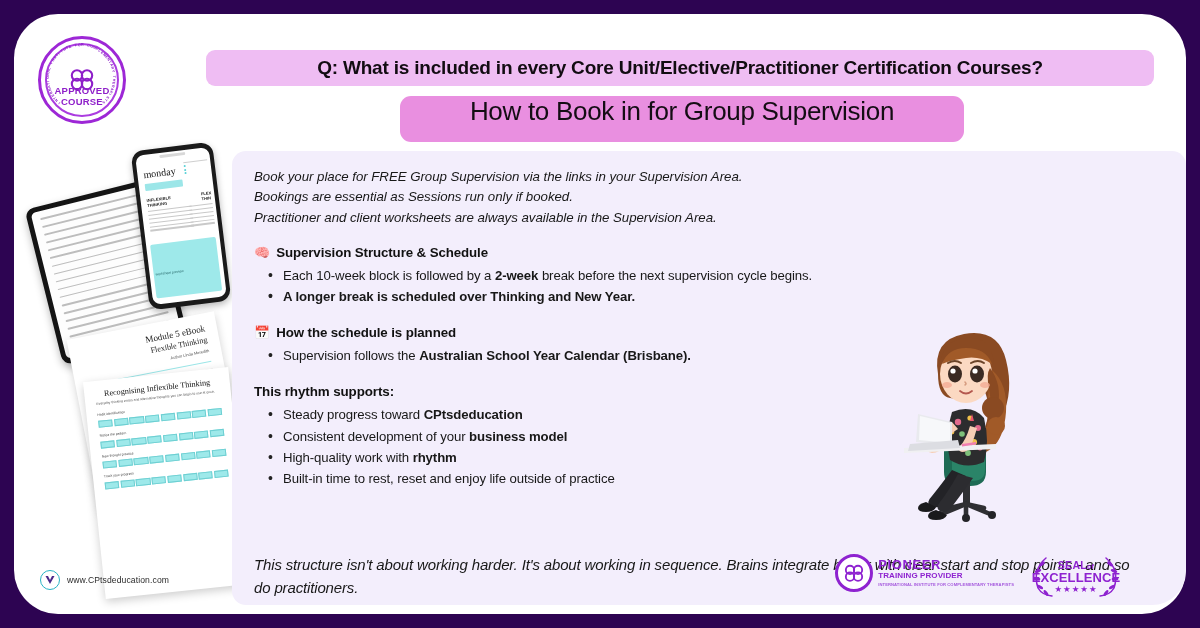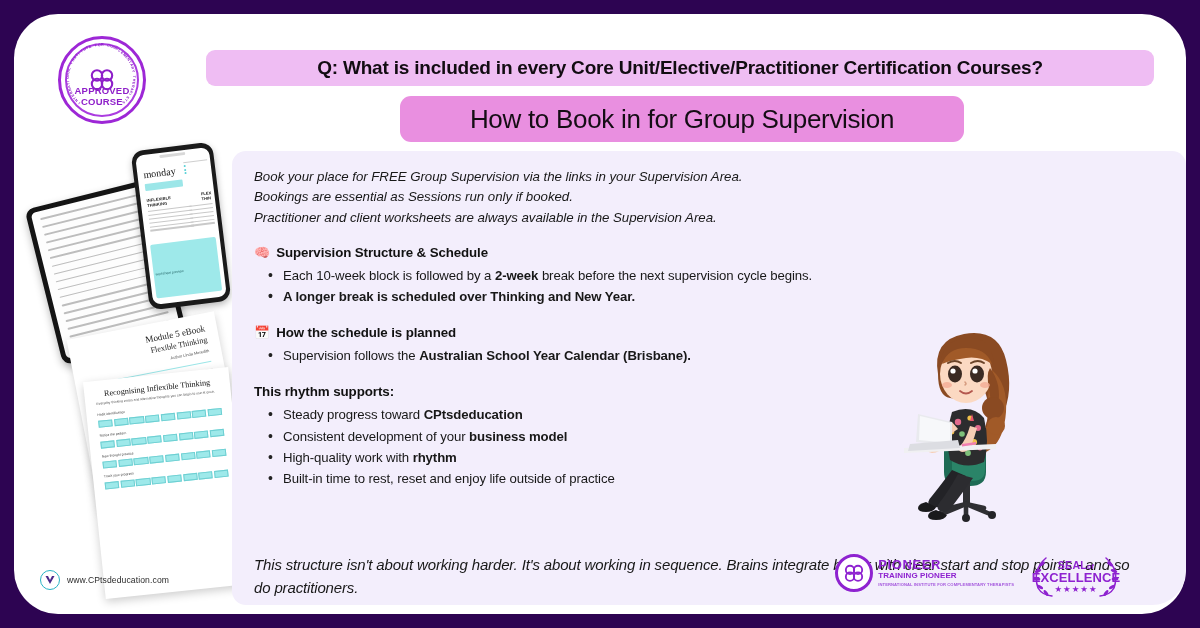--- a/index.html
+++ b/index.html
@@ -18,21 +18,21 @@
   #card {
     position: absolute;
     left: 14px; top: 14px; right: 14px; bottom: 14px;
     background: #ffffff;
     border-radius: 44px;
     overflow: hidden;
   }
 
   
   #approved-badge {
-    position: absolute; left: 44px; top: 22px;
+    position: absolute; left: 24px; top: 22px;
     width: 88px; height: 88px;
   }
   .seal-ring {
     position: absolute; inset: 0;
     border-radius: 50%;
     border: 3px solid #9d27d6;
     background: #ffffff;
   }
   .seal-ring2 {
     position: absolute; inset: 7px;
@@ -70,21 +70,21 @@
   }
   #question-text {
     font-size: 19px; font-weight: 700; color: #120c12;
     letter-spacing: -.2px; white-space: nowrap;
   }
   #subtitle-pill {
     position: absolute; left: 386px; top: 82px;
     width: 564px; height: 46px;
     background: #e98fe0;
     border-radius: 11px;
-    display: flex; align-items: center; justify-content: center;
+    display: flex; justify-content: center;
   }
   #subtitle-text {
     font-size: 26px; font-weight: 400; color: #140d14;
     letter-spacing: -.3px; white-space: nowrap;
   }
 
   
   #content-panel {
     position: absolute; left: 218px; top: 137px;
     width: 954px; height: 454px;
@@ -626,21 +626,21 @@
             <g fill="none" stroke="#8e22d0" stroke-width="2.3">
               <circle cx="10" cy="8.5" r="5.2"></circle>
               <circle cx="20" cy="8.5" r="5.2"></circle>
               <circle cx="10" cy="17" r="5.2"></circle>
               <circle cx="20" cy="17" r="5.2"></circle>
             </g>
           </svg>
         </div>
         <div id="pioneer-words">
           <div class="pio-1">PIONEER</div>
-          <div class="pio-2">TRAINING PIONEER</div>
+          <div class="pio-2">TRAINING PROVIDER</div>
           <div class="pio-3">INTERNATIONAL INSTITUTE FOR COMPLEMENTARY THERAPISTS</div>
         </div>
       </div>
 
       <div id="seal-badge">
         <svg viewBox="0 0 104 44" width="104" height="44" style="position:absolute;inset:0">
           <g stroke="#8e22d0" stroke-width="1.5" fill="none" stroke-linecap="round">
             <path d="M22 4 Q8 16 14 34 Q18 41 28 42"></path>
             <path d="M82 4 Q96 16 90 34 Q86 41 76 42"></path>
           </g>

